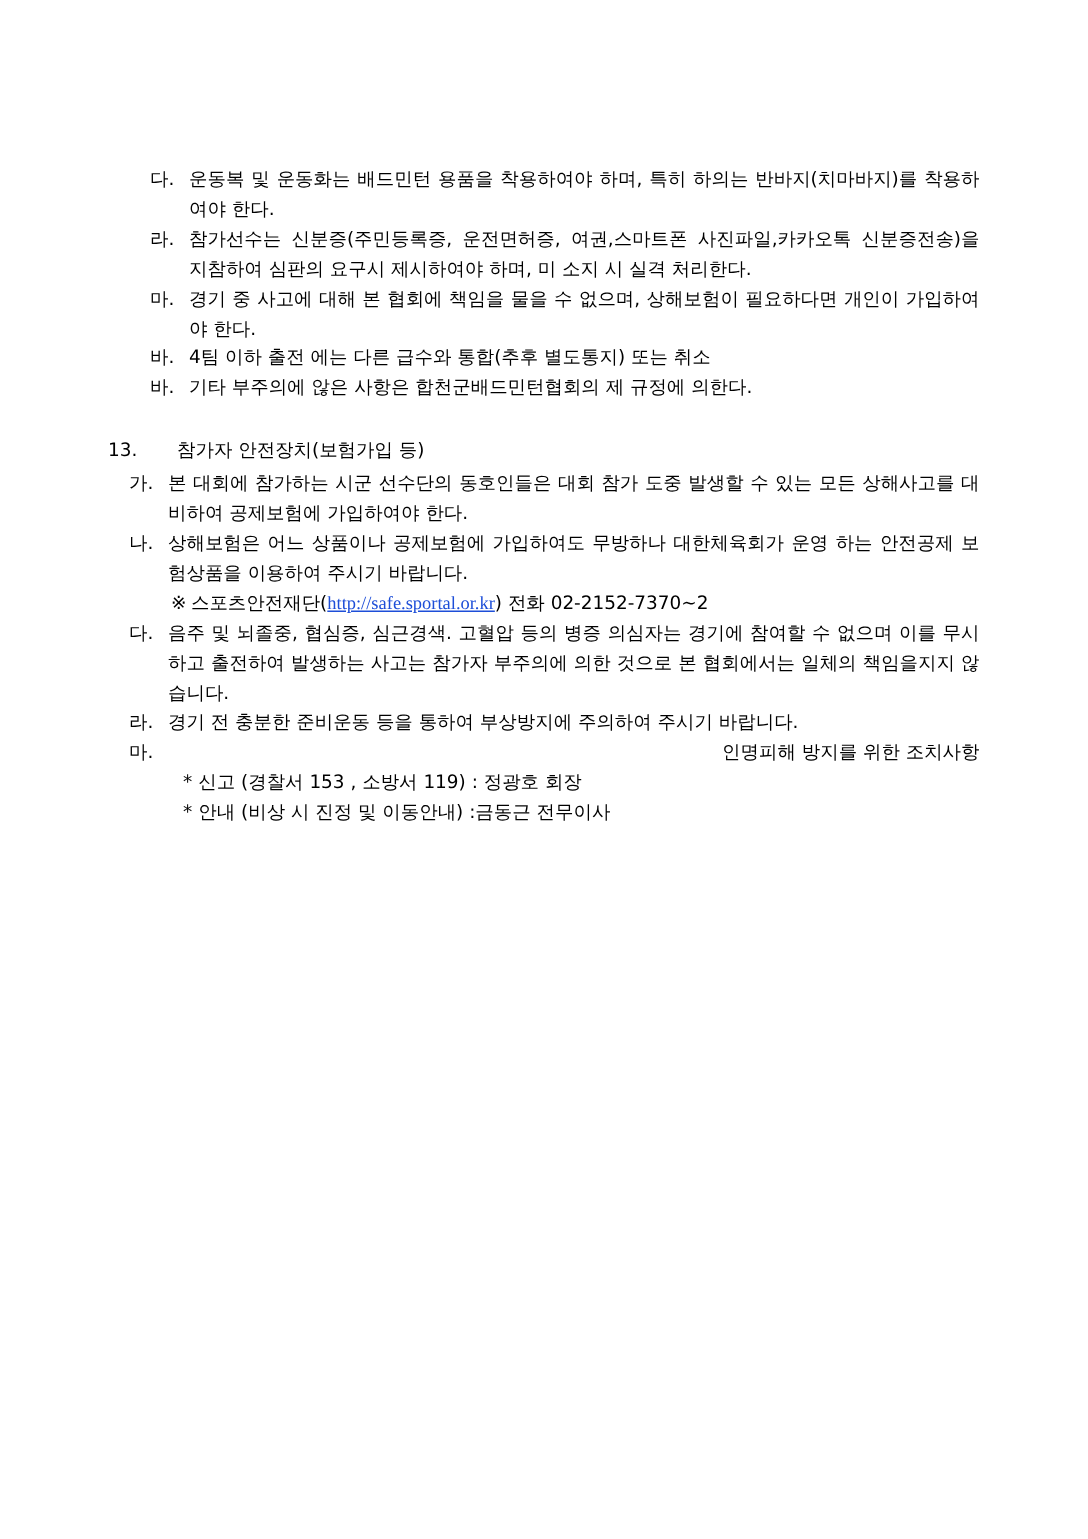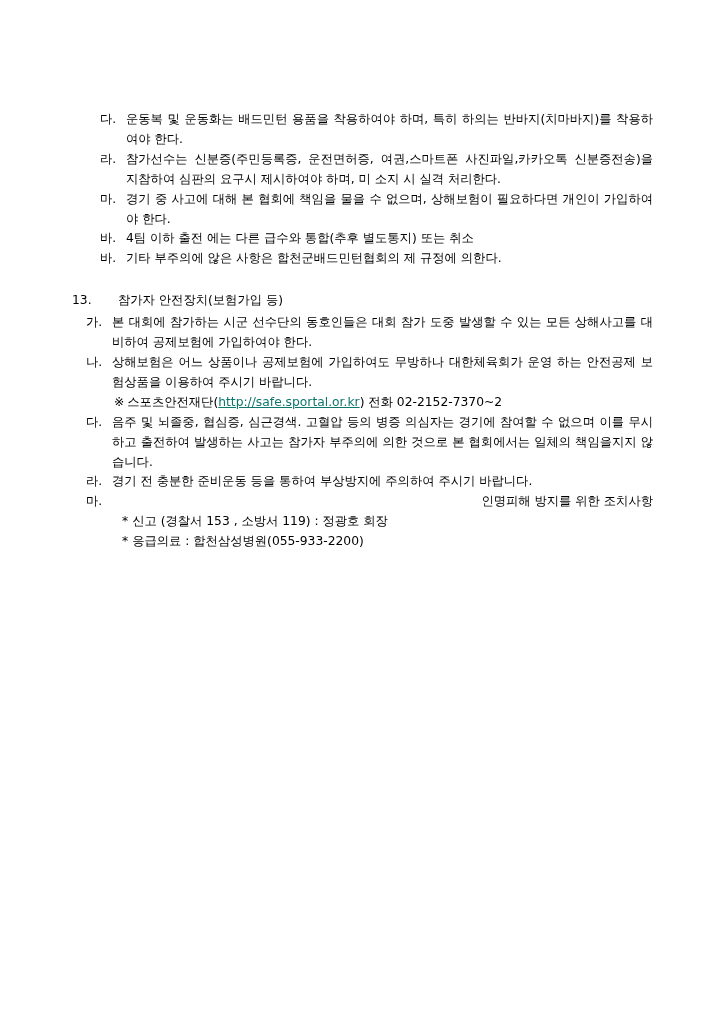--- a/index.html
+++ b/index.html
@@ -74,22 +74,23 @@
   }
 
   .star-line {
     padding-left: 50px;
     text-align: left;
     margin-top: 0px;
   }
   .star-line .star { margin-right: 4px; }
 
   a.inline-link {
-    color: #0f766e;
+    color: #1d4ed8;
     text-decoration: underline;
+    font-family: Liberation Serif, serif;
   }
 </style>
 </head>
 <body>
 
 <div class="page">
   <div class="doc-body">
 
     <div class="item lvl-a">
       <span class="marker">다.</span>
@@ -140,17 +141,17 @@
     </div>
     <div class="item lvl1">
       <span class="marker">마.</span>
       <span class="body" style="text-align:right">인명피해 방지를 위한 조치사항</span>
     </div>
 
     <div class="star-line">
       <span class="star">*</span><span>신고 (경찰서 153 , 소방서 119) : 정광호 회장</span>
     </div>
     <div class="star-line">
-      <span class="star">*</span><span>응급의료 :  합천삼성병원(055-933-2200)</span>
+      <span class="star">*</span><span>안내 (비상 시 진정 및 이동안내) :금동근 전무이사</span>
     </div>
 
   </div>
 </div>
 
 </body></html>

